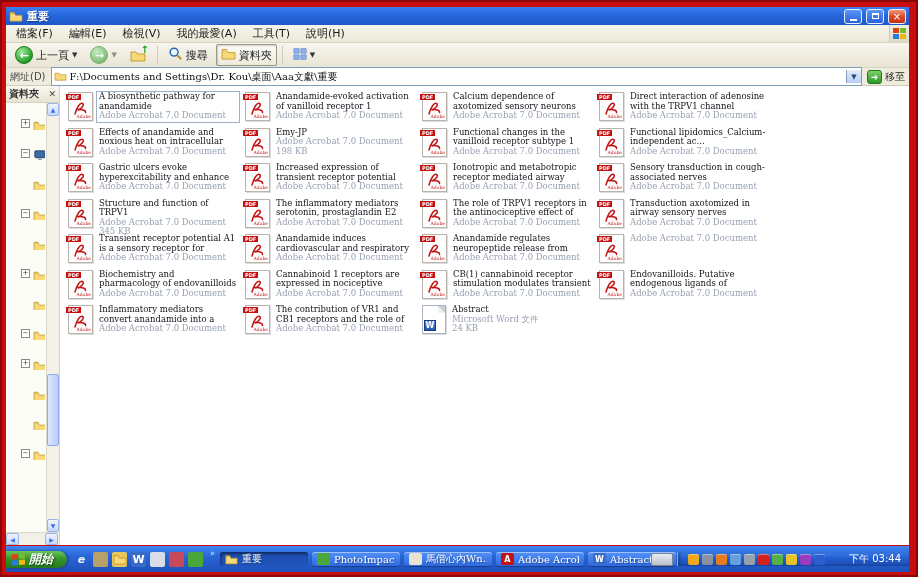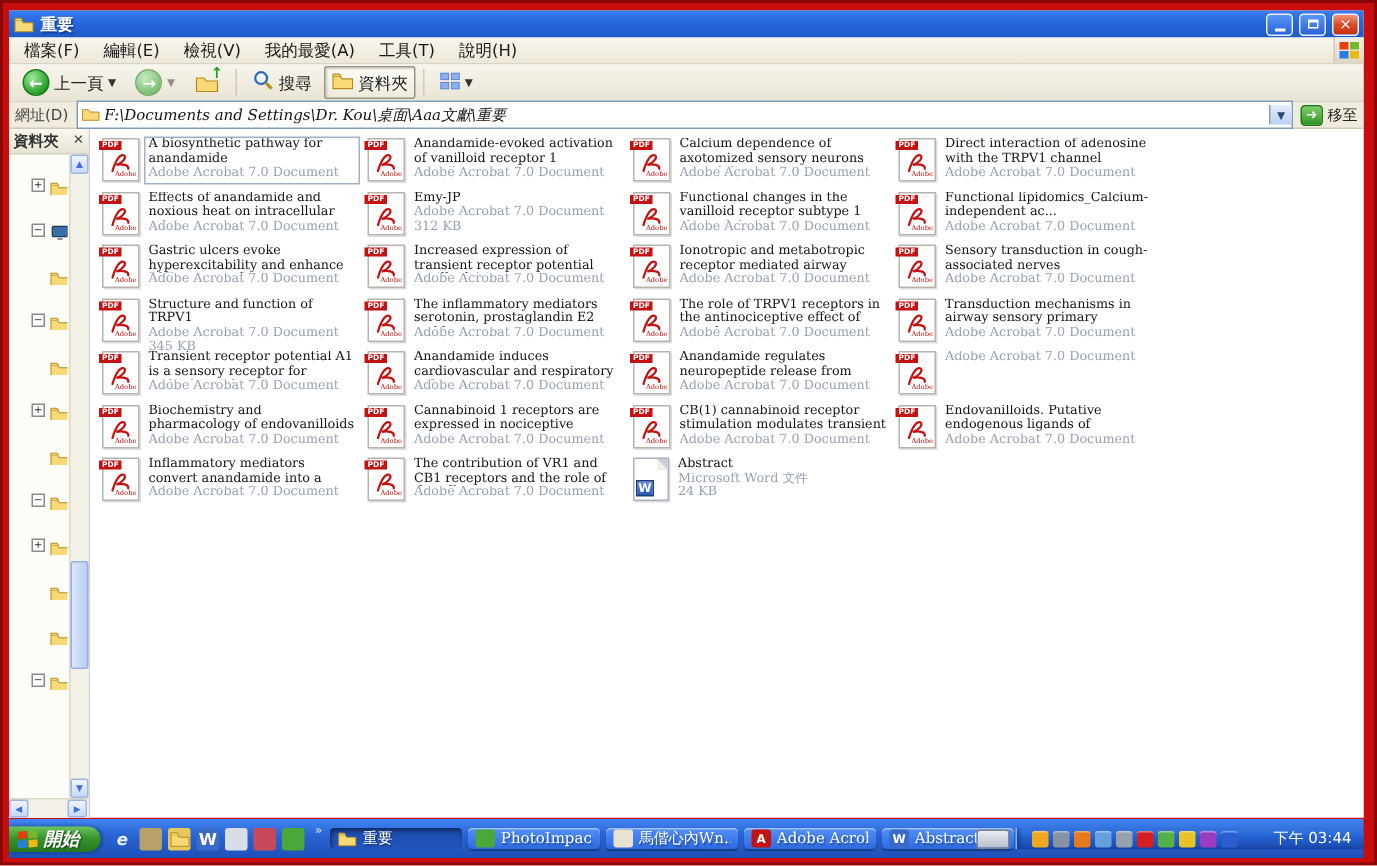--- a/index.html
+++ b/index.html
@@ -28,21 +28,21 @@
   .tb-btn { display:flex; align-items:center; gap:3px; padding:2px 4px; border:1px solid transparent; border-radius:2px; }
   .tb-btn.pressed { border-color:#9a9684; background:linear-gradient(#fdfcf8,#eeebdd); box-shadow:inset 1px 1px 2px rgba(0,0,0,.18); }
   .circle-btn { width:18px; height:18px; border-radius:50%; display:flex; align-items:center; justify-content:center; color:#fff; font-size:11px; font-weight:bold; background:radial-gradient(circle at 35% 30%, #9de89d, #1f9a1f 75%); border:1px solid #147a14; }
   .circle-btn.dim { opacity:.55; }
   .caret { font-size:7px; color:#333; }
   .tb-sep { width:1px; height:18px; background:#cfcaba; margin:0 2px; }
   .up-wrap { position:relative; width:17px; height:15px; }
   .up-arrow { position:absolute; top:-4px; right:-2px; color:#1f9a1f; font-size:10px; font-weight:bold; text-shadow:0 0 1px #fff; }
 
   .addrbar { height:18px; flex:none; background:#efebdd; border-bottom:1px solid #cfcaba; display:flex; align-items:center; gap:5px; padding:0 4px; font-size:10px; color:#444; }
-  .addr-box { flex:1; height:19px; background:#fff; border:1px solid #7f9db9; display:flex; align-items:center; gap:3px; padding-left:2px;font-style:italic; }
+  .addr-box { flex:1; height:19px; background:#fff; border:1px solid #7f9db9; display:flex; align-items:center; gap:3px; padding-left:2px; }
   .addr-value { font-family:"DejaVu Serif","Liberation Serif",serif; font-size:10px; color:#111; white-space:nowrap; overflow:hidden; flex:1; }
   .addr-drop { width:15px; height:13px; flex:none; background:linear-gradient(#e4edfc,#b9cff2); border-left:1px solid #7f9db9; display:flex; align-items:center; justify-content:center; font-size:7px; color:#2a4a7a; }
   .go-btn { display:flex; align-items:center; gap:3px; color:#222; }
   .go-icon { width:15px; height:14px; border-radius:3px; background:linear-gradient(#7ed06a,#2f9626); border:1px solid #1e7a18; color:#fff; font-size:9px; display:flex; align-items:center; justify-content:center; font-weight:bold; }
 
   
   .content { flex:1; display:flex; min-height:0; background:#fff; }
   .sidebar { width:54px; flex:none; border-right:1px solid #d6d2c2; display:flex; flex-direction:column; background:#fdfdf8; }
   .sb-header { height:17px; flex:none; background:linear-gradient(#faf8f0,#e8e4d4); border-bottom:1px solid #d6d2c2; display:flex; align-items:center; font-size:10px; font-weight:bold; color:#333; padding:0 3px; }
   .sb-close { margin-left:auto; font-size:9px; color:#444; }
@@ -367,21 +367,21 @@
               <span class="ficon-pdf">
                 <span class="pdf-band">PDF</span>
                 <span class="pdf-glyph"><svg width="17" height="14" viewBox="0 0 17 14">
                     <path d="M3 13 C5 6 8 1.5 10.5 2.5 C13 3.5 9.5 8 5.5 9 C9.5 8 14 9 13.5 11.5" fill="none" stroke="#c41212" stroke-width="1.5" stroke-linecap="round"></path>
                   </svg></span>
                 <span class="pdf-adobe">Adobe</span>
               </span>
               <div class="fmeta">
                 <div class="fname">Emy-JP</div>
                 <div class="ftype">Adobe Acrobat 7.0 Document</div>
-                <div class="fsize">312 KB</div>
+                <div class="fsize">198 KB</div>
               </div>
             </div>
             <div class="tile">
               <span class="ficon-pdf">
                 <span class="pdf-band">PDF</span>
                 <span class="pdf-glyph"><svg width="17" height="14" viewBox="0 0 17 14">
                     <path d="M3 13 C5 6 8 1.5 10.5 2.5 C13 3.5 9.5 8 5.5 9 C9.5 8 14 9 13.5 11.5" fill="none" stroke="#c41212" stroke-width="1.5" stroke-linecap="round"></path>
                   </svg></span>
                 <span class="pdf-adobe">Adobe</span>
               </span>
@@ -497,21 +497,21 @@
             </div>
             <div class="tile">
               <span class="ficon-pdf">
                 <span class="pdf-band">PDF</span>
                 <span class="pdf-glyph"><svg width="17" height="14" viewBox="0 0 17 14">
                     <path d="M3 13 C5 6 8 1.5 10.5 2.5 C13 3.5 9.5 8 5.5 9 C9.5 8 14 9 13.5 11.5" fill="none" stroke="#c41212" stroke-width="1.5" stroke-linecap="round"></path>
                   </svg></span>
                 <span class="pdf-adobe">Adobe</span>
               </span>
               <div class="fmeta">
-                <div class="fname">Transduction mechanisms in airway sensory primary</div>
+                <div class="fname">Transduction axotomized in airway sensory nerves</div>
                 <div class="ftype">Adobe Acrobat 7.0 Document</div>
               </div>
             </div>
             <div class="tile">
               <span class="ficon-pdf">
                 <span class="pdf-band">PDF</span>
                 <span class="pdf-glyph"><svg width="17" height="14" viewBox="0 0 17 14">
                     <path d="M3 13 C5 6 8 1.5 10.5 2.5 C13 3.5 9.5 8 5.5 9 C9.5 8 14 9 13.5 11.5" fill="none" stroke="#c41212" stroke-width="1.5" stroke-linecap="round"></path>
                   </svg></span>
                 <span class="pdf-adobe">Adobe</span>

